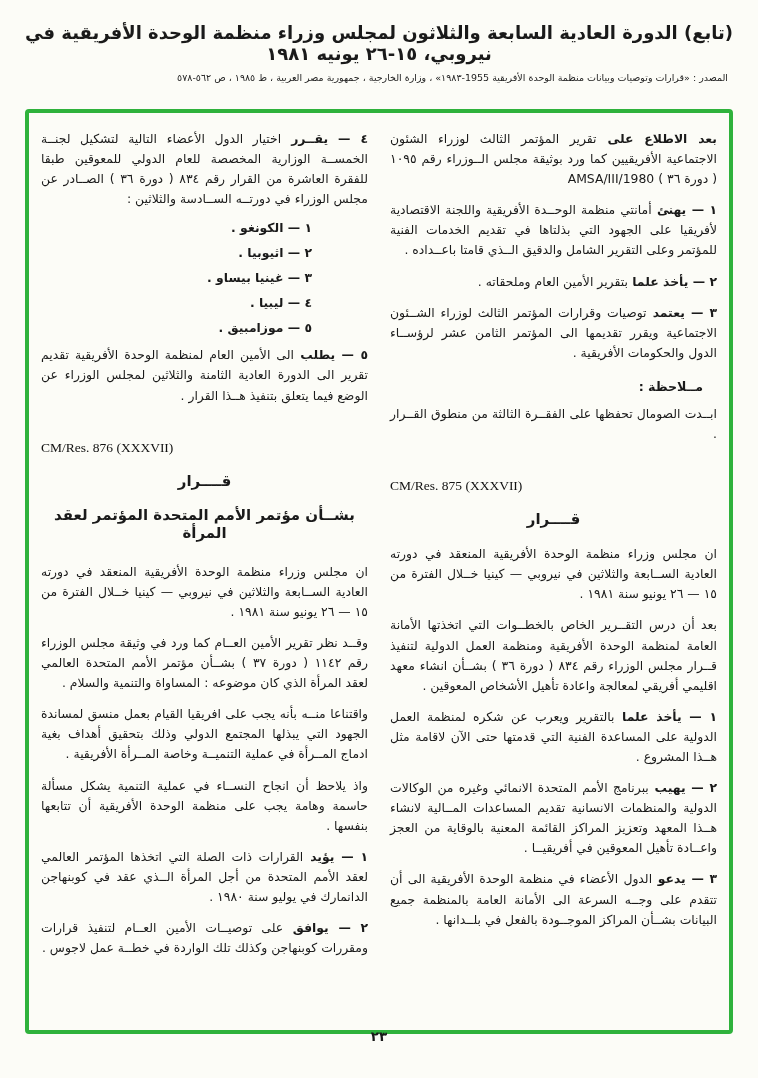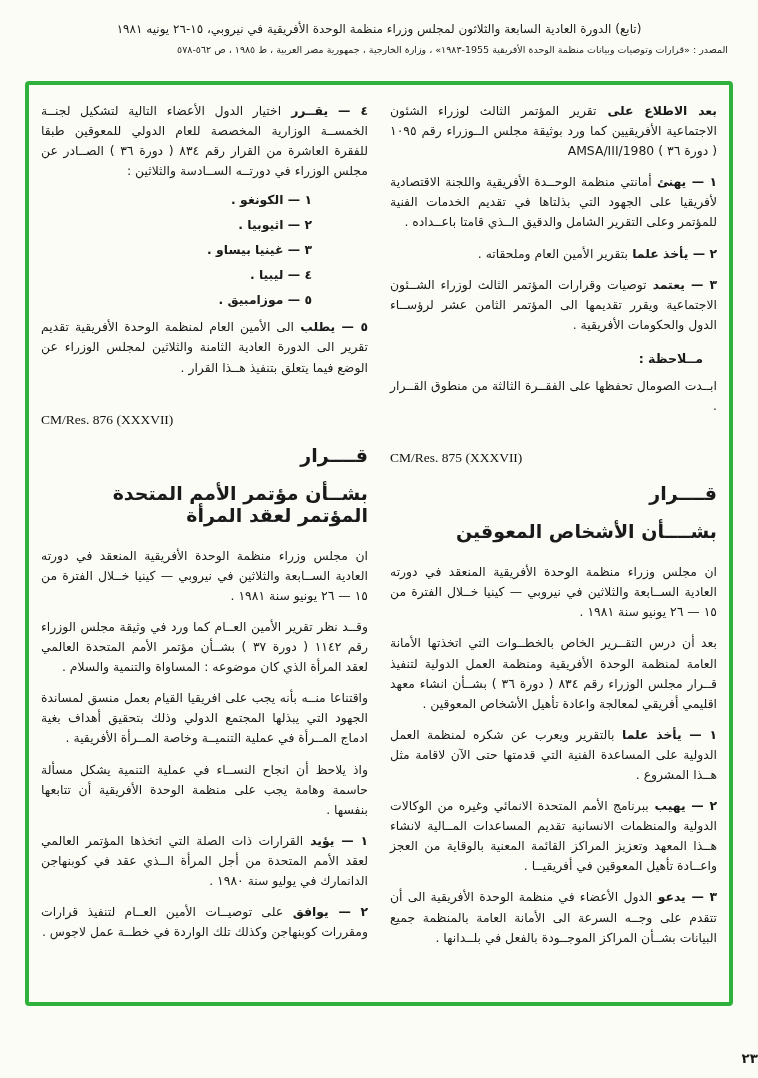--- a/index.html
+++ b/index.html
@@ -4,21 +4,21 @@
 <style>
   * { margin:0; padding:0; box-sizing:border-box; }
   html,body { background:#e9e9e4; }
   body { font-family:"DejaVu Sans", sans-serif; color:#1a1a1a; }
   .page {
     width:758px; height:1078px; margin:0 auto; background:#fcfcf7;
     position:relative; overflow:hidden;
   }
   
   .hdr { direction:rtl; padding-top:22px; }
-  .hdr-line1 { font-size:12px; font-weight:normal; text-align:center; padding:0 20px; }
+  .hdr-line1 { font-size:18px; font-weight:bold; text-align:center; padding:0 20px; }
   .hdr-line2 { font-size:9.5px; text-align:right; margin:8px 30px 0 30px; color:#222; }
   
   .frame {
     margin:26px 25px 0 25px; height:925px;
     border:4px solid #2fb23c; border-radius:4px;
     padding:16px 12px 14px 12px;
     display:flex; direction:rtl; gap:22px;
     overflow:hidden; background:#fcfcf7;
   }
   .col { flex:1; direction:rtl; min-width:0; }
@@ -26,25 +26,25 @@
     font-size:12.4px; line-height:1.62; text-align:justify;
     margin-bottom:11px;
   }
   .lead { font-weight:bold; }
   .li { font-size:12.4px; font-weight:bold; margin:0 56px 10px 0; }
   .note { font-size:12.6px; font-weight:bold; margin:16px 14px 10px 0; }
   .ref {
     direction:ltr; text-align:left; font-size:13.5px;
     font-family:"Liberation Serif", serif; margin:34px 0 16px 0; color:#111;
   }
-  .hc { text-align:right; font-size:19px; font-weight:bold; margin:0 0 16px 0; }
+  .hc { text-align:center; font-size:15px; font-weight:bold; margin:0 0 16px 0; }
   .hc.sub { margin-bottom:20px; }
   .pageno {
-    position:absolute; bottom:12px; left:0; width:100%;
-    text-align:right; font-size:13.5px; font-weight:bold;
+    position:absolute; bottom:34px; left:0; width:100%;
+    text-align:center; font-size:13.5px; font-weight:bold;
   }
 </style>
 </head>
 <body>
 
 <div class="page">
 
   <header class="hdr">
     <div class="hdr-line1">(تابع) الدورة العادية السابعة والثلاثون لمجلس وزراء منظمة الوحدة الأفريقية في نيروبي، ١٥-٢٦ يونيه ١٩٨١</div>
     <div class="hdr-line2">المصدر : «قرارات وتوصيات وبيانات منظمة الوحدة الأفريقية 1955-١٩٨٣» ، وزارة الخارجية ، جمهورية مصر العربية ، ط ١٩٨٥ ، ص ٥٦٢-٥٧٨</div>
@@ -54,21 +54,20 @@
 
     <section class="col">
       <p class="para"><b class="lead">بعد الاطلاع على </b><span>تقرير المؤتمر الثالث لوزراء الشئون الاجتماعية الأفريقيين كما ورد بوثيقة مجلس الــوزراء رقم ١٠٩٥ ( دورة ٣٦ ) AMSA/III/1980</span></p>
       <p class="para"><b class="lead">١ — يهنئ </b><span>أمانتي منظمة الوحــدة الأفريقية واللجنة الاقتصادية لأفريقيا على الجهود التي بذلتاها في تقديم الخدمات الفنية للمؤتمر وعلى التقرير الشامل والدقيق الــذي قامتا باعــداده .</span></p>
       <p class="para"><b class="lead">٢ — يأخذ علما </b><span>بتقرير الأمين العام وملحقاته .</span></p>
       <p class="para"><b class="lead">٣ — يعتمد </b><span>توصيات وقرارات المؤتمر الثالث لوزراء الشــئون الاجتماعية ويقرر تقديمها الى المؤتمر الثامن عشر لرؤســاء الدول والحكومات الأفريقية .</span></p>
       <p class="note">مــلاحظة :</p>
       <p class="para">ابــدت الصومال تحفظها على الفقــرة الثالثة من منطوق القــرار .</p>
       <p class="ref">CM/Res. 875 (XXXVII)</p>
       <h3 class="hc">قــــرار</h3>
-      <h3 class="hc sub">بشــــأن الأشخاص المعوقين</h3>
       <p class="para">ان مجلس وزراء منظمة الوحدة الأفريقية المنعقد في دورته العادية الســابعة والثلاثين في نيروبي — كينيا خــلال الفترة من ١٥ — ٢٦ يونيو سنة ١٩٨١ .</p>
       <p class="para">بعد أن درس التقــرير الخاص بالخطــوات التي اتخذتها الأمانة العامة لمنظمة الوحدة الأفريقية ومنظمة العمل الدولية لتنفيذ قــرار مجلس الوزراء رقم ٨٣٤ ( دورة ٣٦ ) بشــأن انشاء معهد اقليمي أفريقي لمعالجة واعادة تأهيل الأشخاص المعوقين .</p>
       <p class="para"><b class="lead">١ — يأخذ علما </b><span>بالتقرير ويعرب عن شكره لمنظمة العمل الدولية على المساعدة الفنية التي قدمتها حتى الآن لاقامة مثل هــذا المشروع .</span></p>
       <p class="para"><b class="lead">٢ — يهيب </b><span>ببرنامج الأمم المتحدة الانمائي وغيره من الوكالات الدولية والمنظمات الانسانية تقديم المساعدات المــالية لانشاء هــذا المعهد وتعزيز المراكز القائمة المعنية بالوقاية من العجز واعــادة تأهيل المعوقين في أفريقيــا .</span></p>
       <p class="para"><b class="lead">٣ — يدعو </b><span>الدول الأعضاء في منظمة الوحدة الأفريقية الى أن تتقدم على وجــه السرعة الى الأمانة العامة بالمنظمة جميع البيانات بشــأن المراكز الموجــودة بالفعل في بلــدانها .</span></p>
     </section>
 
     <section class="col">
       <p class="para"><b class="lead">٤ — يقــرر </b><span>اختيار الدول الأعضاء التالية لتشكيل لجنــة الخمســة الوزارية المخصصة للعام الدولي للمعوقين طبقا للفقرة العاشرة من القرار رقم ٨٣٤ ( دورة ٣٦ ) الصــادر عن مجلس الوزراء في دورتــه الســادسة والثلاثين :</span></p>
       <p class="li">١ — الكونغو .</p>

